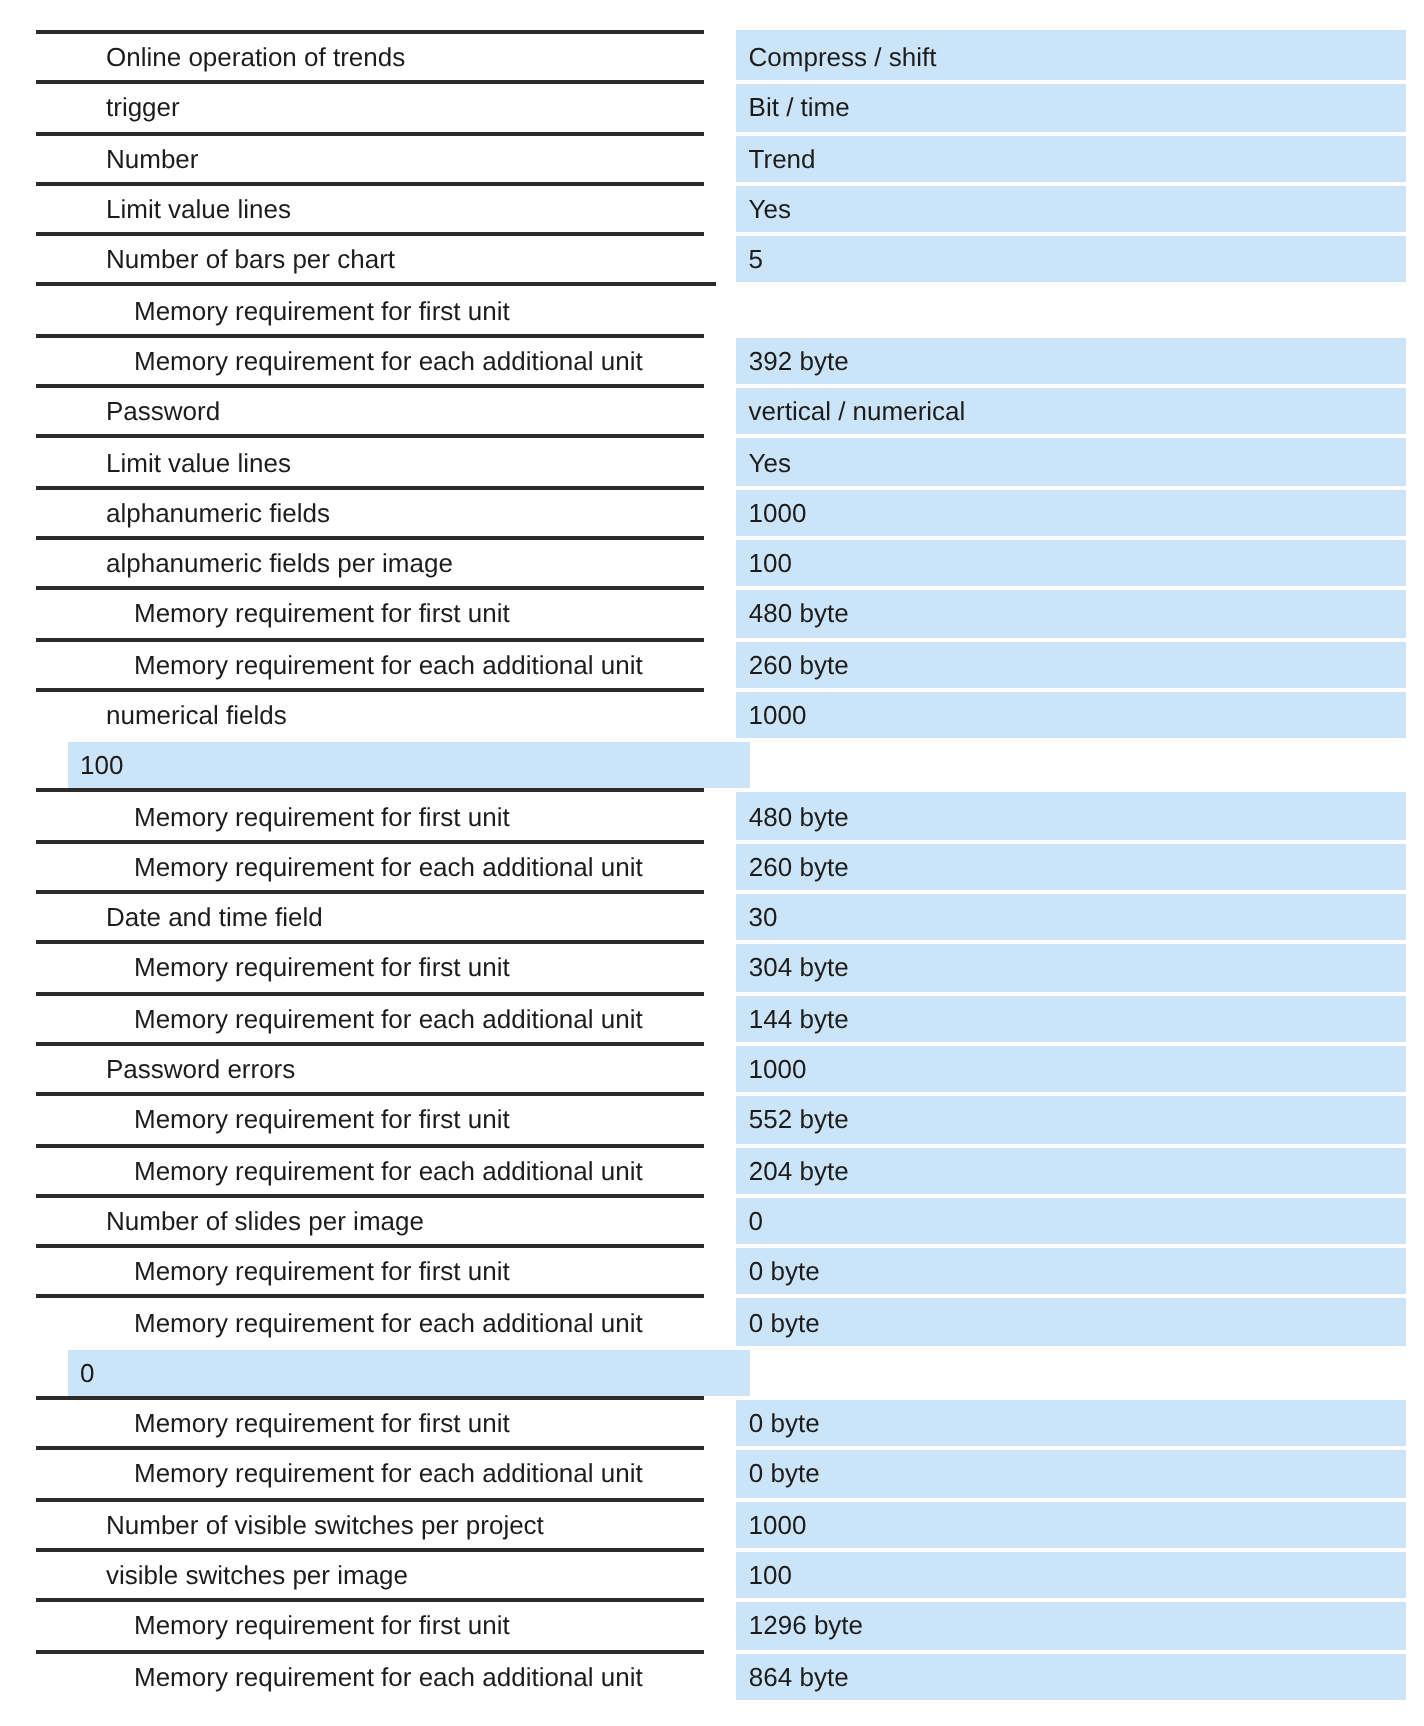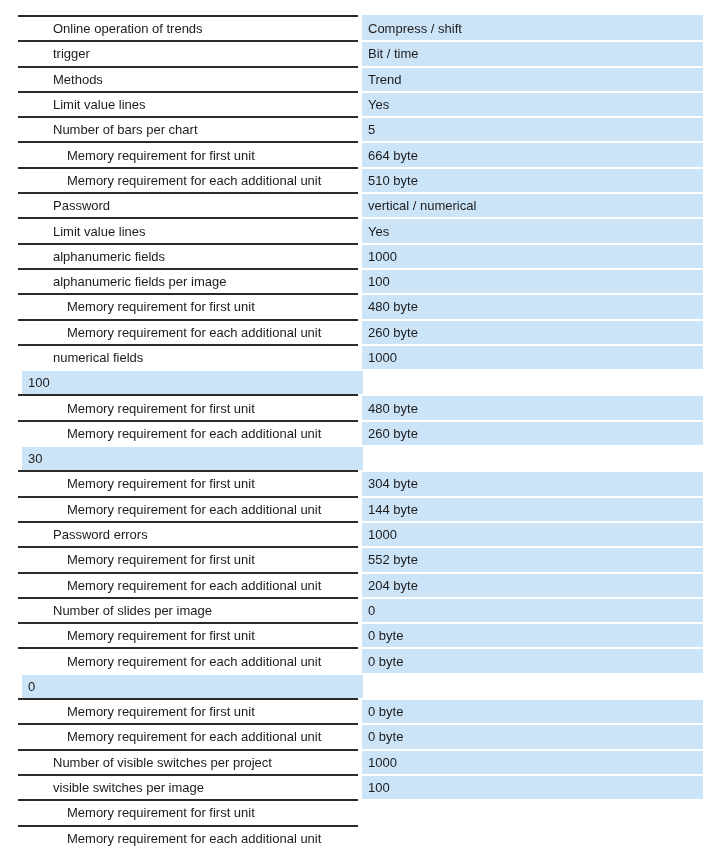--- a/index.html
+++ b/index.html
@@ -25,21 +25,21 @@
     display: flex;
     align-items: center;
     padding-left: 35px;
     background: #ffffff;
     white-space: nowrap;
     overflow: hidden;
   }
   .cell-left.indent { padding-left: 49px; }
   .cell-right {
     width: 341px;
-    margin-left: 4px;
+    margin-left: 16px;
     background: var(--row-bg, #cce4f8);
     border-top: 2px solid #ffffff;
     display: flex;
     align-items: center;
     padding-left: 6px;
     white-space: nowrap;
     overflow: hidden;
   }
   .row:first-child .cell-right { border-top-color: var(--row-bg, #cce4f8); }
 </style>
@@ -50,38 +50,37 @@
   <div class="spec-table" id="spec-table">
       <div class="row">
         <div class="cell-left">Online operation of trends</div>
         <div class="cell-right">Compress / shift</div>
       </div>
       <div class="row">
         <div class="cell-left">trigger</div>
         <div class="cell-right">Bit / time</div>
       </div>
       <div class="row">
-        <div class="cell-left">Methods</div>
+        <div class="cell-left">Number</div>
         <div class="cell-right">Trend</div>
       </div>
       <div class="row">
         <div class="cell-left">Limit value lines</div>
         <div class="cell-right">Yes</div>
       </div>
       <div class="row">
         <div class="cell-left">Number of bars per chart</div>
         <div class="cell-right">5</div>
       </div>
       <div class="row">
         <div class="cell-left indent">Memory requirement for first unit</div>
-        <div class="cell-right">664 byte</div>
       </div>
       <div class="row">
         <div class="cell-left indent">Memory requirement for each additional unit</div>
-        <div class="cell-right">510 byte</div>
+        <div class="cell-right">392 byte</div>
       </div>
       <div class="row">
         <div class="cell-left">Password</div>
         <div class="cell-right">vertical / numerical</div>
       </div>
       <div class="row">
         <div class="cell-left">Limit value lines</div>
         <div class="cell-right">Yes</div>
       </div>
       <div class="row">
@@ -109,20 +108,21 @@
       </div>
       <div class="row">
         <div class="cell-left indent">Memory requirement for first unit</div>
         <div class="cell-right">480 byte</div>
       </div>
       <div class="row">
         <div class="cell-left indent">Memory requirement for each additional unit</div>
         <div class="cell-right">260 byte</div>
       </div>
       <div class="row">
+        <div class="cell-left">Date and time field</div>
         <div class="cell-right">30</div>
       </div>
       <div class="row">
         <div class="cell-left indent">Memory requirement for first unit</div>
         <div class="cell-right">304 byte</div>
       </div>
       <div class="row">
         <div class="cell-left indent">Memory requirement for each additional unit</div>
         <div class="cell-right">144 byte</div>
       </div>
@@ -164,18 +164,20 @@
       <div class="row">
         <div class="cell-left">Number of visible switches per project</div>
         <div class="cell-right">1000</div>
       </div>
       <div class="row">
         <div class="cell-left">visible switches per image</div>
         <div class="cell-right">100</div>
       </div>
       <div class="row">
         <div class="cell-left indent">Memory requirement for first unit</div>
+        <div class="cell-right">1296 byte</div>
       </div>
       <div class="row">
         <div class="cell-left indent">Memory requirement for each additional unit</div>
+        <div class="cell-right">864 byte</div>
       </div>
     </div>
 </div>
 
 </body></html>

